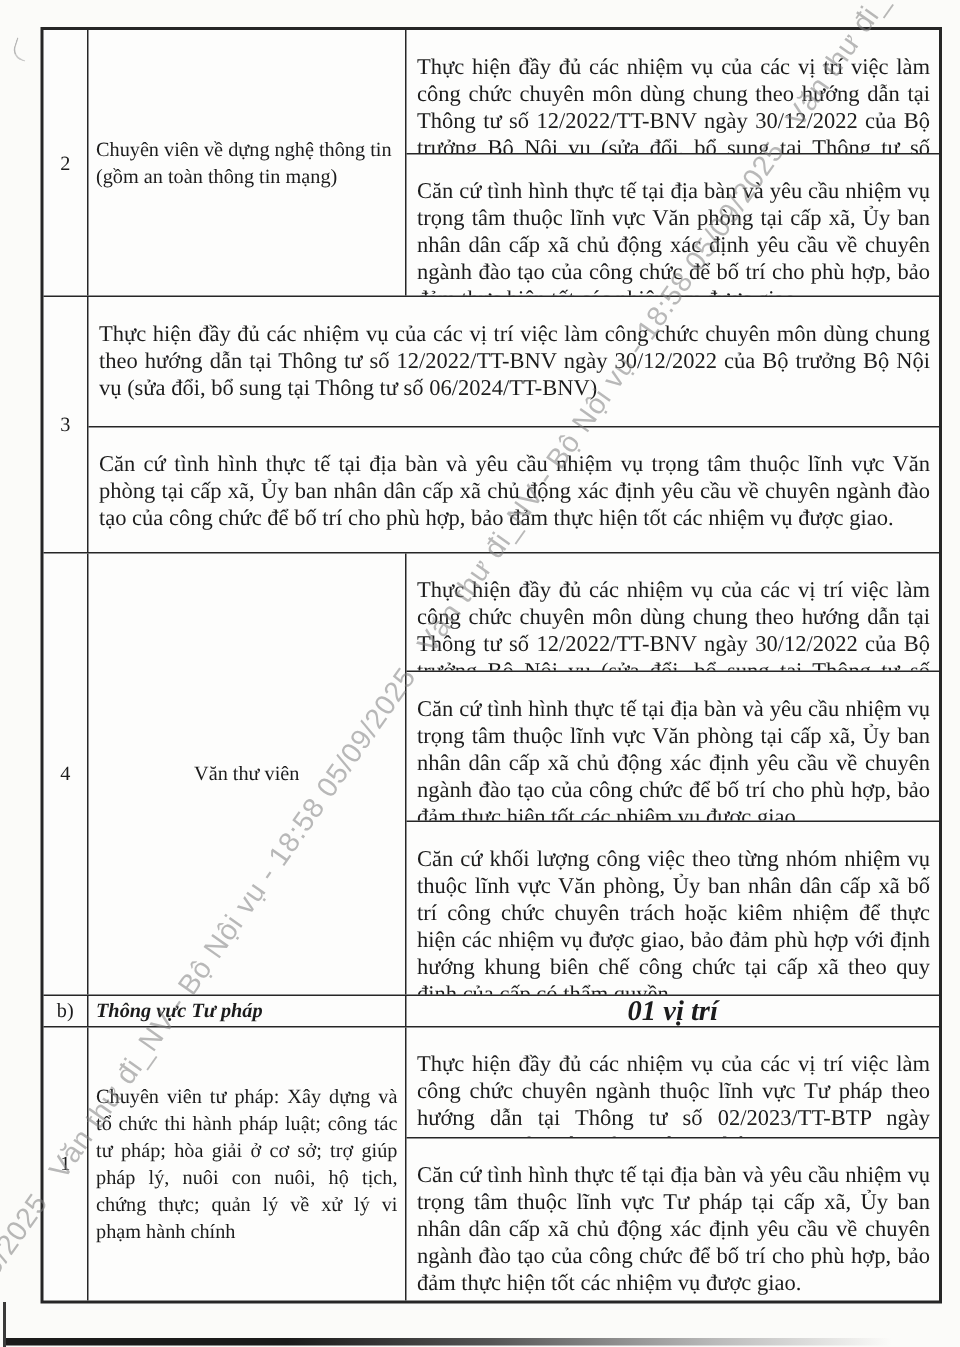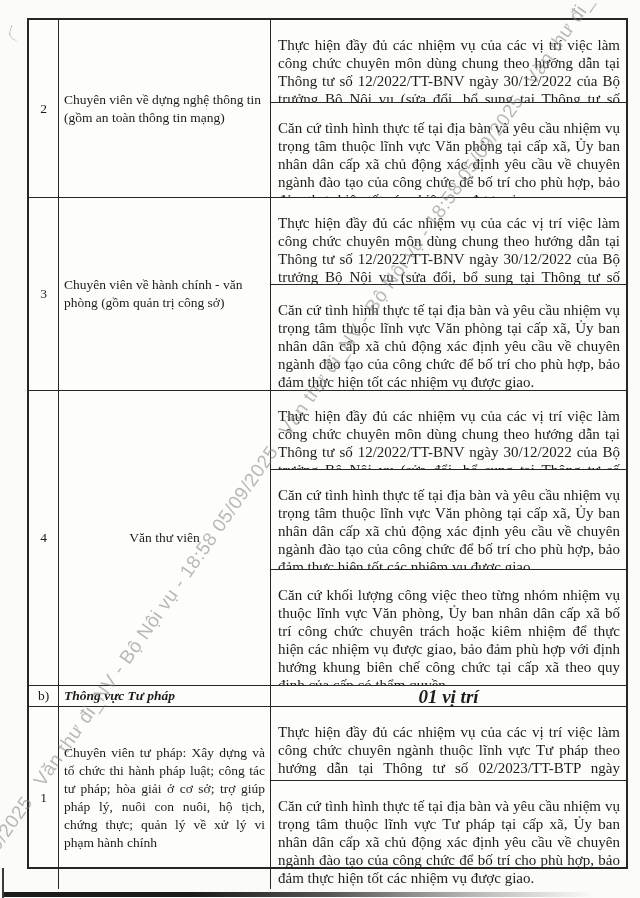--- a/index.html
+++ b/index.html
@@ -105,21 +105,20 @@
       <div class="c1">2</div>
       <div class="c2">Chuyên viên về dựng nghệ thông tin (gồm an toàn thông tin mạng)</div>
       <div class="c3">
         <div class="cell h83">Thực hiện đầy đủ các nhiệm vụ của các vị trí việc làm công chức chuyên môn dùng chung theo hướng dẫn tại Thông tư số 12/2022/TT-BNV ngày 30/12/2022 của Bộ trưởng Bộ Nội vụ (sửa đổi, bổ sung tại Thông tư số 06/2024/TT-BNV)</div>
         <div class="cell">Căn cứ tình hình thực tế tại địa bàn và yêu cầu nhiệm vụ trọng tâm thuộc lĩnh vực Văn phòng tại cấp xã, Ủy ban nhân dân cấp xã chủ động xác định yêu cầu về chuyên ngành đào tạo của công chức để bố trí cho phù hợp, bảo đảm thực hiện tốt các nhiệm vụ được giao.</div>
       </div>
     </div>
 
     <div class="row r3">
       <div class="c1">3</div>
-      <div class="c2">Chuyên viên về hành chính - văn phòng (gồm quản trị công sở)</div>
       <div class="c3">
         <div class="cell h87">Thực hiện đầy đủ các nhiệm vụ của các vị trí việc làm công chức chuyên môn dùng chung theo hướng dẫn tại Thông tư số 12/2022/TT-BNV ngày 30/12/2022 của Bộ trưởng Bộ Nội vụ (sửa đổi, bổ sung tại Thông tư số 06/2024/TT-BNV)</div>
         <div class="cell">Căn cứ tình hình thực tế tại địa bàn và yêu cầu nhiệm vụ trọng tâm thuộc lĩnh vực Văn phòng tại cấp xã, Ủy ban nhân dân cấp xã chủ động xác định yêu cầu về chuyên ngành đào tạo của công chức để bố trí cho phù hợp, bảo đảm thực hiện tốt các nhiệm vụ được giao.</div>
       </div>
     </div>
 
     <div class="row r4">
       <div class="c1">4</div>
       <div class="c2 center">Văn thư viên</div>
       <div class="c3">

